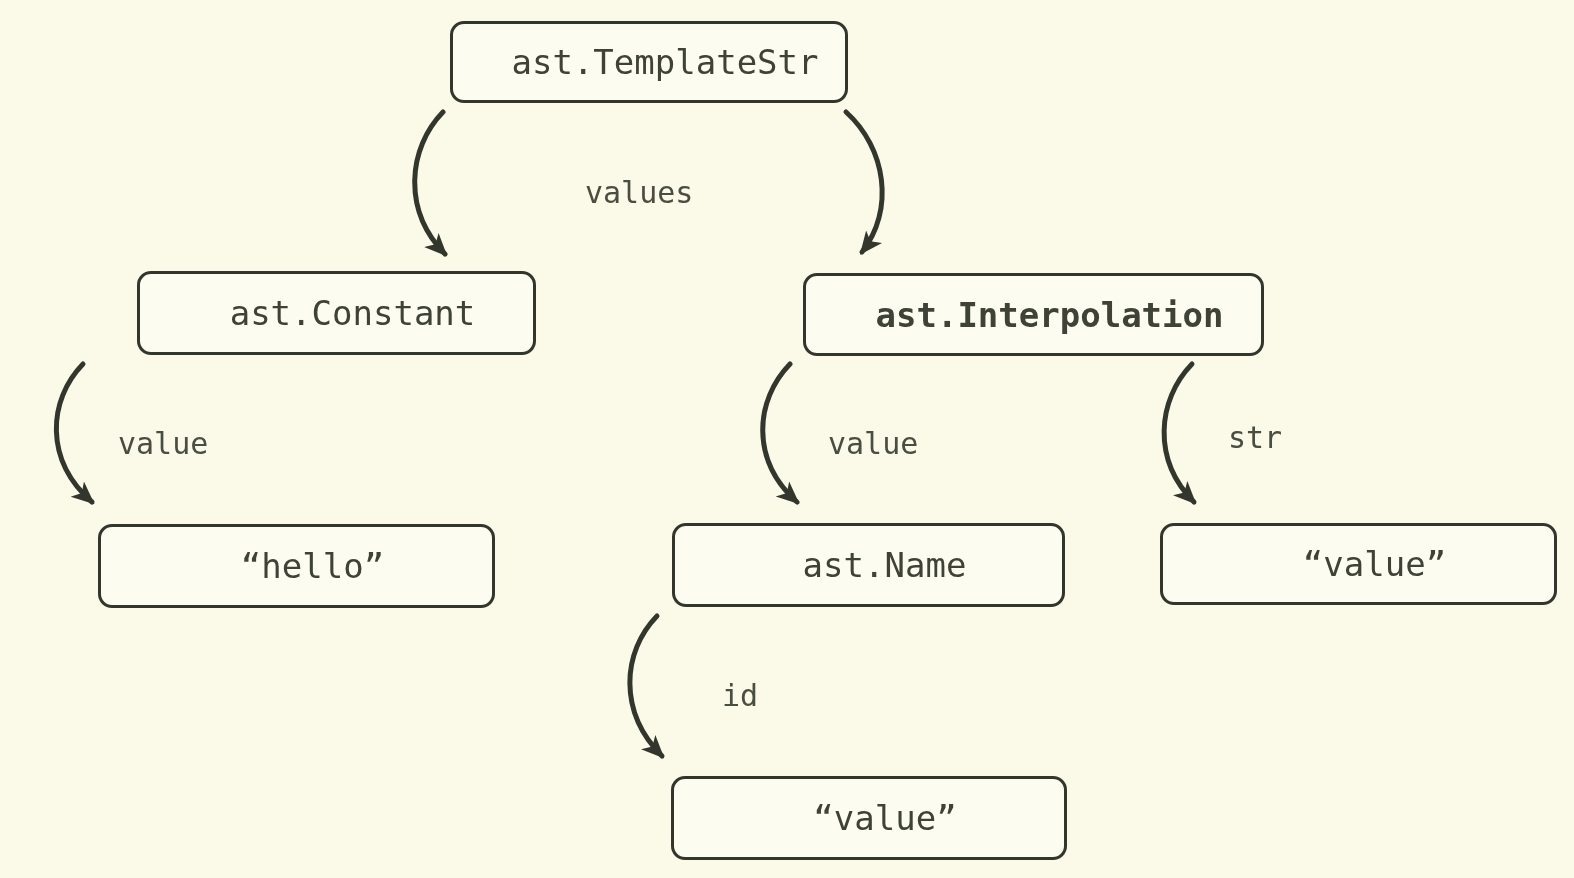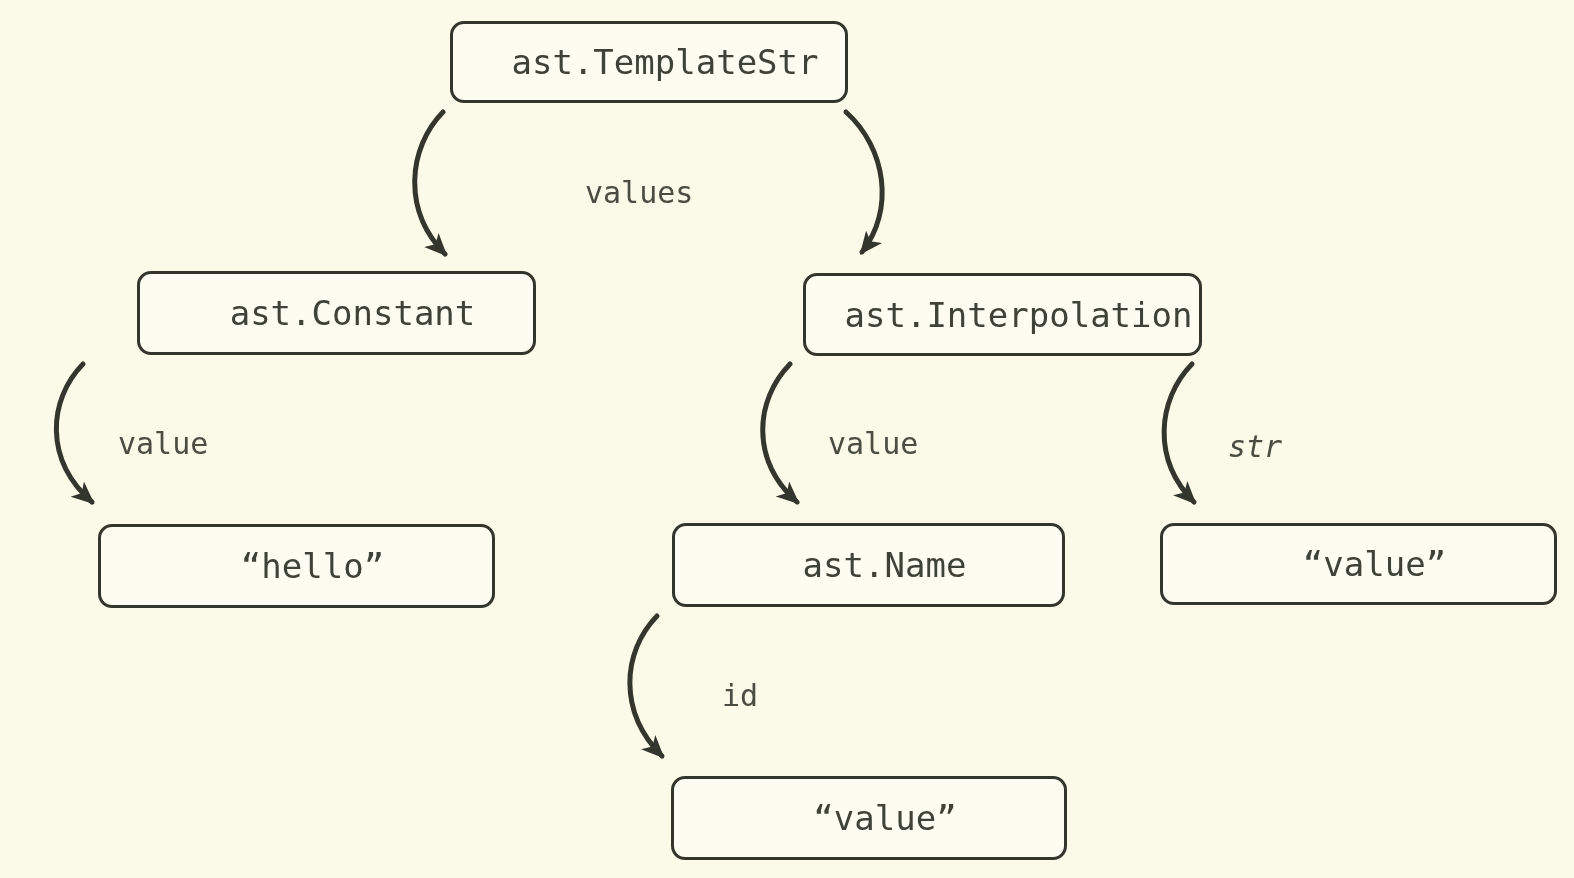--- a/index.html
+++ b/index.html
@@ -43,30 +43,30 @@
   .edge-label{
     position:absolute;
     font-size:30px;
     line-height:40px;
     color:var(--label-text);
     white-space:nowrap;
   }
   
   #node-template-str {left:450px; top:21px;  width:398px; height:82px;}
   #node-constant     {left:96px;  top:271px; width:399px; height:84px;margin-left:41px;}
-  #node-interpolation{left:803px; top:273px; width:399px; height:83px;}
+  #node-interpolation{left:803px; top:273px; width:461px; height:83px;font-weight:bold;}
   #node-hello        {left:98px;  top:524px; width:397px; height:84px;}
   #node-name         {left:672px; top:523px; width:393px; height:84px;}
   #node-str-value    {left:1160px;top:523px; width:397px; height:82px;}
   #node-id-value     {left:671px; top:776px; width:396px; height:84px;}
   
   #label-values       {left:585px; top:173px;}
   #label-value-left   {left:118px; top:424px;}
   #label-value-middle {left:828px; top:424px;}
-  #label-str          {left:1228px;top:427px;font-style:italic;}
+  #label-str          {left:1228px;top:418px;}
   #label-id           {left:690px; top:676px;margin-left:32px;}
 </style>
 </head>
 <body>
 
 <div id="canvas">
 
   <svg id="edges" viewBox="0 0 1574 878" xmlns="http://www.w3.org/2000/svg">
     <defs>
       <marker id="arrowhead" viewBox="0 0 10 10" refX="8.5" refY="5" markerWidth="4.6" markerHeight="4.6" orient="auto">

